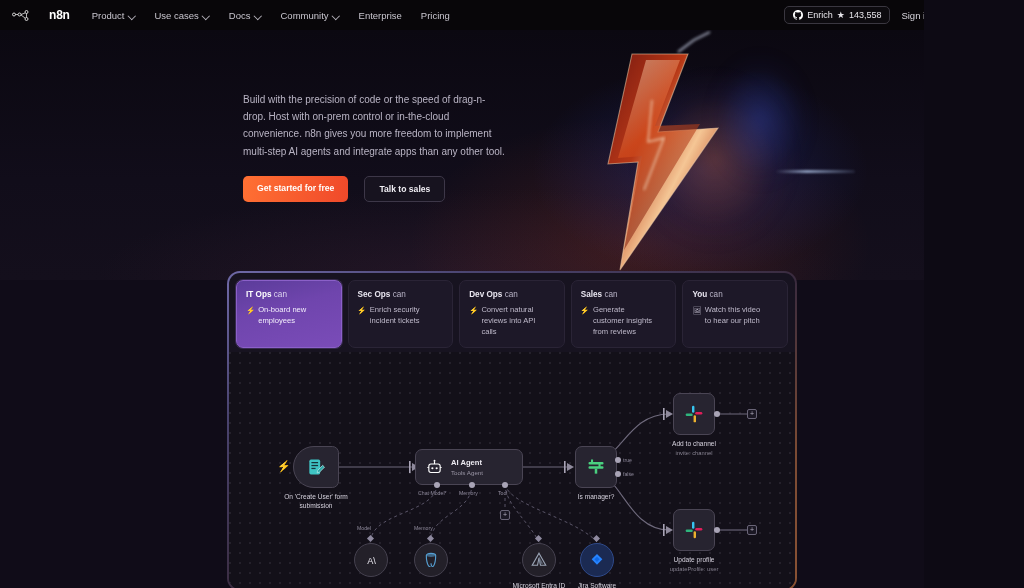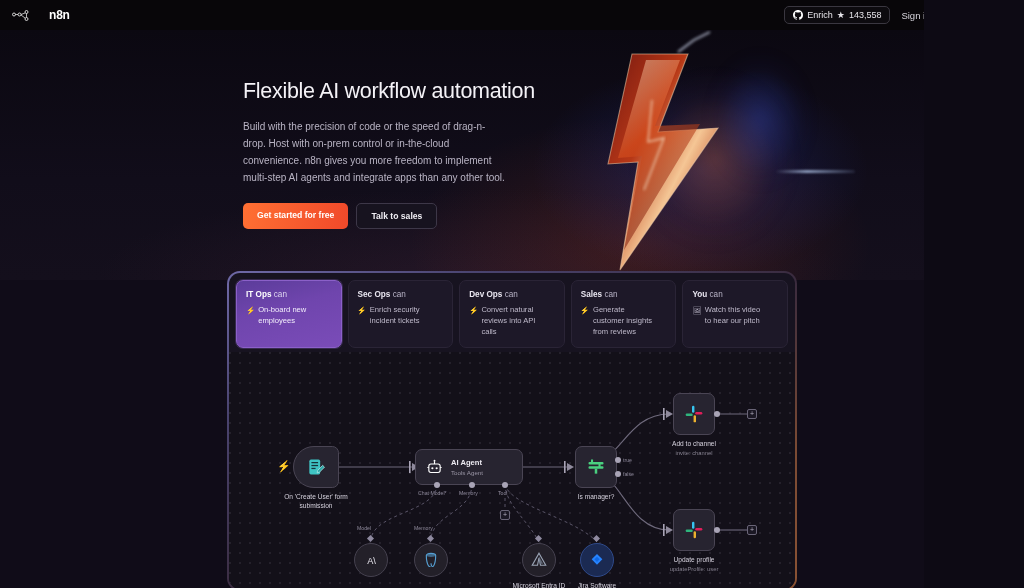--- a/index.html
+++ b/index.html
@@ -78,30 +78,30 @@
   }
   .hero-copy { position:absolute; left:243px; top:48px; width:300px; }
   .h1 { font-size:21.5px; line-height:1.25; font-weight:normal; letter-spacing:-0.3px; }
   .h1 .l1 { color:#f4f2f7; display:block; }
   .h1 .l2 {
     display:block;
     background:linear-gradient(90deg,#ff7b2e 0%,#ff9a3d 65%,#ffb347 100%);
     -webkit-background-clip:text; background-clip:text; color:transparent;
   }
   .lede { margin-top:13px; color:#b9b4c4; font-size:10px; line-height:1.72; width:262px; }
-  .hero-btns { margin-top:16px; display:flex; gap:8px; }
+  .hero-btns { margin-top:16px; display:flex; }
   .btn-primary {
     background:linear-gradient(100deg,#ff7033 0%,#f0492a 100%);
     color:#fff; font-size:8.6px; font-weight:bold;
     padding:7px 14px; border-radius:5px; cursor:pointer;
   }
   .btn-ghost {
     background:#17131f; border:1px solid #3d3748;
     color:#efedf3; font-size:8.6px; font-weight:bold;
-    padding:7px 14px; border-radius:5px; cursor:pointer;
+    padding:7px 14px; border-radius:5px; cursor:pointer;margin-left:16px;
   }
 
   
   .panel {
     position:absolute; left:227px; top:271px; width:570px; height:320px;
     border-radius:13px; padding:2px;
     background:linear-gradient(150deg, #6f6aa8 0%, #4a4470 22%, #3a2b3e 52%, #7a4a33 78%, #8a5233 100%);
     overflow:hidden;
     z-index:5;
   }
@@ -180,20 +180,40 @@
         <circle cx="15" cy="11" r="3" fill="none" stroke="#fff" stroke-width="1.6"></circle>
         <line x1="18" y1="11" x2="26" y2="8" stroke="#fff" stroke-width="1.4"></line>
         <line x1="18" y1="12" x2="26" y2="18" stroke="#fff" stroke-width="1.4"></line>
         <circle cx="29" cy="6" r="3" fill="none" stroke="#fff" stroke-width="1.6"></circle>
         <circle cx="29" cy="20" r="3" fill="none" stroke="#fff" stroke-width="1.6"></circle>
         <line x1="29" y1="9" x2="29" y2="17" stroke="#fff" stroke-width="1.4"></line>
       </svg>
       <span class="brand-text">n8n</span>
     </div>
 
+    <div class="nav-links">
+      <div class="nav-link">
+        <span>Product</span>
+        <span class="chev"></span>
+      </div>
+      <div class="nav-link">
+        <span>Use cases</span>
+        <span class="chev"></span>
+      </div>
+      <div class="nav-link">
+        <span>Docs</span>
+        <span class="chev"></span>
+      </div>
+      <div class="nav-link">
+        <span>Community</span>
+        <span class="chev"></span>
+      </div>
+      <div class="nav-link">Enterprise</div>
+      <div class="nav-link">Pricing</div>
+    </div>
 
     <div class="nav-right">
       <div class="gh-btn">
         <svg class="gh-logo" viewBox="0 0 16 16">
           <path fill="#fff" d="M8 0C3.58 0 0 3.58 0 8c0 3.54 2.29 6.53 5.47 7.59.4.07.55-.17.55-.38 0-.19-.01-.82-.01-1.49-2.01.37-2.53-.49-2.69-.94-.09-.23-.48-.94-.82-1.13-.28-.15-.68-.52-.01-.53.63-.01 1.08.58 1.23.82.72 1.21 1.87.87 2.33.66.07-.52.28-.87.51-1.07-1.78-.2-3.64-.89-3.64-3.95 0-.87.31-1.59.82-2.15-.08-.2-.36-1.02.08-2.12 0 0 .67-.21 2.2.82a7.4 7.4 0 0 1 2-.27c.68 0 1.36.09 2 .27 1.53-1.04 2.2-.82 2.2-.82.44 1.1.16 1.92.08 2.12.51.56.82 1.27.82 2.15 0 3.07-1.87 3.75-3.65 3.95.29.25.54.73.54 1.48 0 1.07-.01 1.93-.01 2.2 0 .21.15.46.55.38A8.01 8.01 0 0 0 16 8c0-4.42-3.58-8-8-8z"></path>
         </svg>
         <span>Enrich</span>
         <span>★</span>
         <span>143,558</span>
       </div>
@@ -231,21 +251,20 @@
           <polygon points="86,30 120,30 95,96 140,94 64,220 82,126 58,128" fill="url(#bg2)" opacity="0.55"></polygon>
           <polyline points="118,22 134,10 150,2" stroke="#dfe8ff" stroke-width="1.6" fill="none" opacity="0.85" filter="url(#soft)"></polyline>
           <polyline points="92,70 88,112 104,108 84,160" stroke="#ffe9c9" stroke-width="1.3" fill="none" opacity="0.9" filter="url(#soft)"></polyline>
         </g>
       </svg>
       <div class="streak"></div>
     </div>
 
     <div class="hero-copy">
       <div class="h1">
-        <span class="l1">Flexible AI workflow automation</span>
       </div>
       <div class="lede">Build with the precision of code or the speed of drag-n-drop. Host with on-prem control or in-the-cloud convenience. n8n gives you more freedom to implement multi-step AI agents and integrate apps than any other tool.</div>
       <div class="hero-btns">
         <div class="btn-primary">Get started for free</div>
         <div class="btn-ghost">Talk to sales</div>
       </div>
     </div>
   </div>
 
   <div class="panel">

